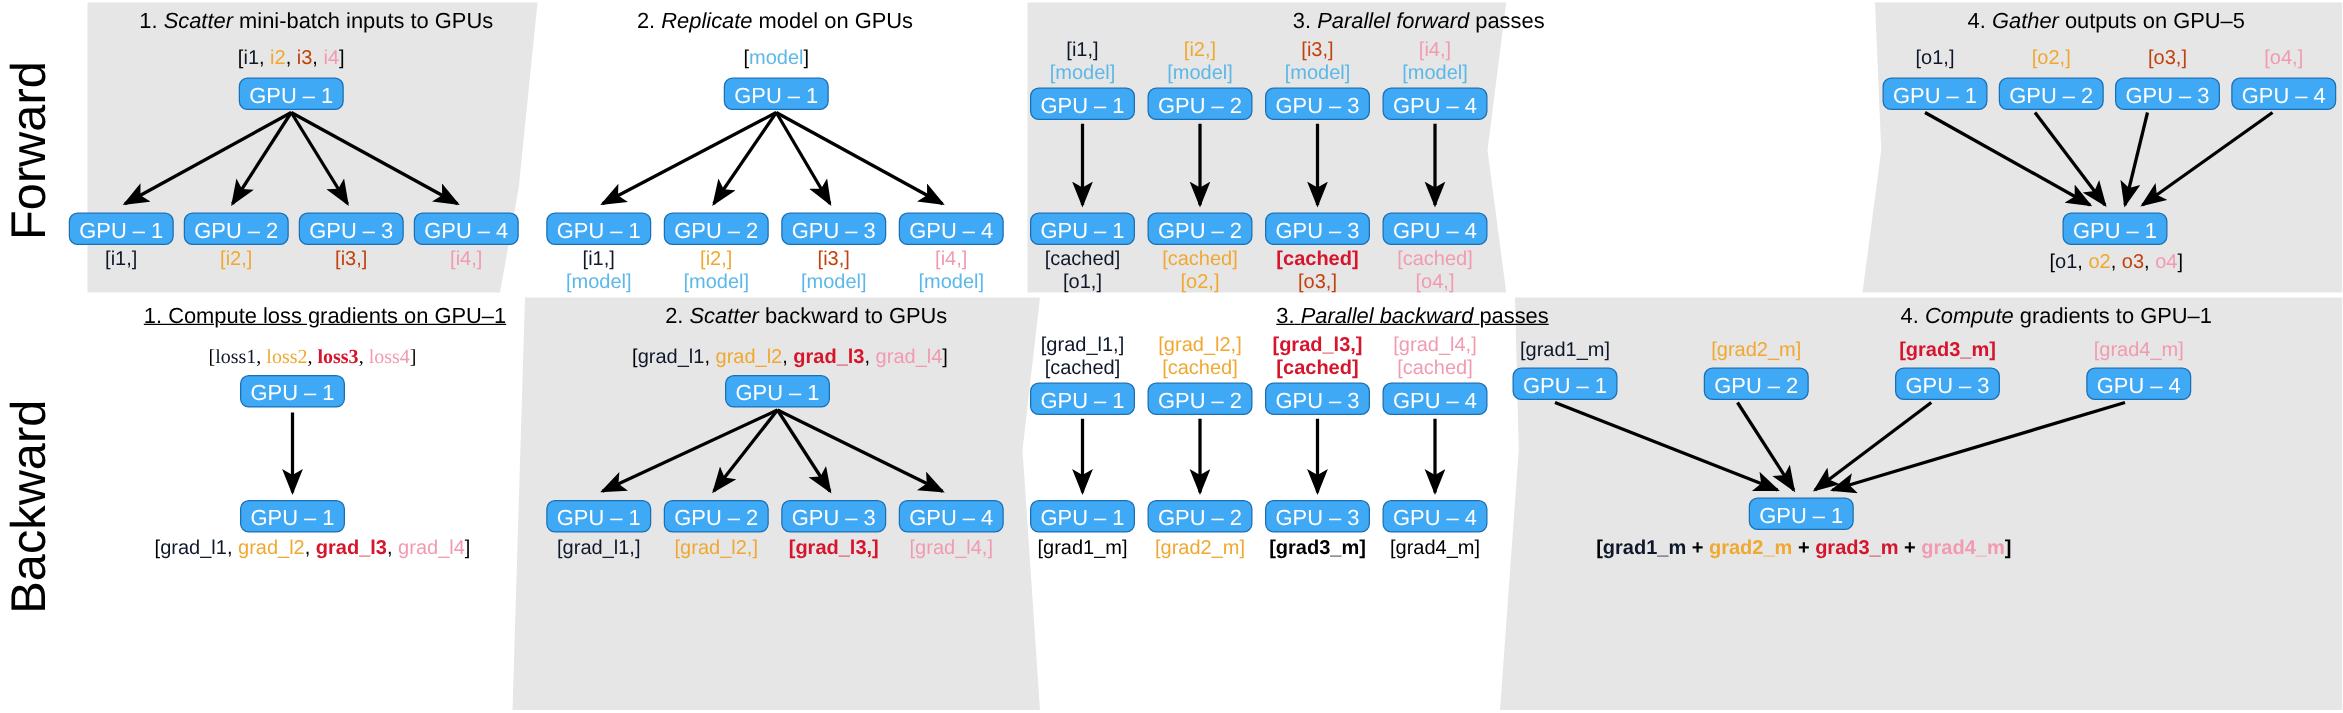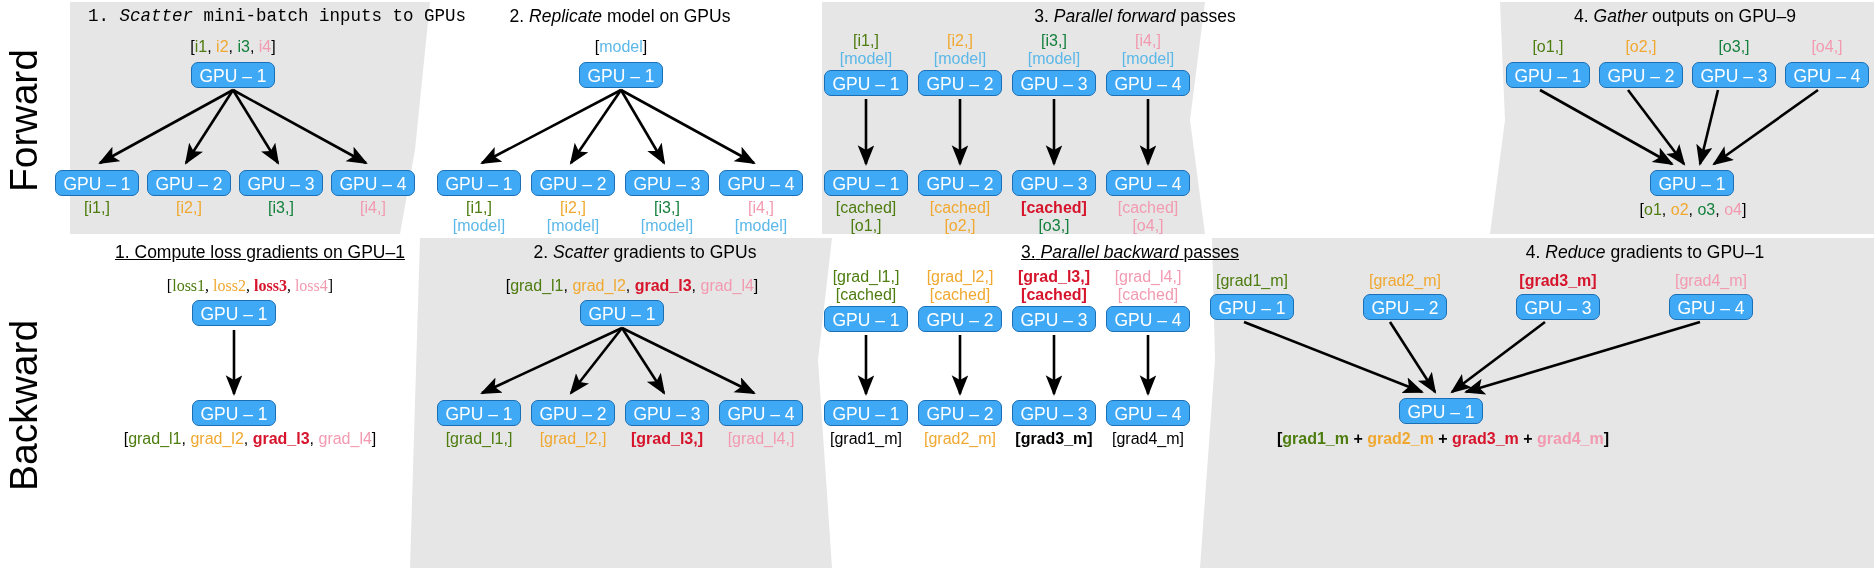--- a/index.html
+++ b/index.html
@@ -18,23 +18,23 @@
   .ptitle i{font-style:italic;}
 
   
   .gpu{position:absolute;background:#3fa9f5;border:1.6px solid #1a6fb5;border-radius:7px;
        color:#fff;font-size:17.5px;line-height:26px;height:26px;width:84px;text-align:center;
        box-sizing:border-box;}
 
   .lbl{position:absolute;font-size:16px;line-height:18px;color:#000;white-space:nowrap;text-align:center;}
   .lbl.b{font-weight:bold;}
 
-  .c1{color:#4d7c0f;}
+  .c1{color:#0f172a;}
   .c2{color:#f0a830;}
-  .c3{color:#15803d;}
+  .c3{color:#c2410c;}
   .c4{color:#f29ab0;}
   .cm{color:#5bb8e8;}
   .c3b{color:#d6152c;font-weight:bold;}
 
   svg.arrows{position:absolute;left:0;top:0;width:1874px;height:570px;pointer-events:none;overflow:visible;}
 </style>
 </head>
 <body>
 
 <div class="stage">
@@ -49,21 +49,21 @@
 
     <polygon points="420,238 832,238 818,360 832,568 410,568" fill="#e6e6e6"></polygon>
 
     <polygon points="1212,238 1874,238 1874,568 1200,568 1215,360" fill="#e6e6e6"></polygon>
   </svg>
 
   <div class="row-label fwd">Forward</div>
   <div class="row-label bwd">Backward</div>
 
   <div class="panel">
-    <div class="ptitle" style="left:88px;top:6px;width:330px;font-family:Liberation Mono, monospace;">
+    <div class="ptitle" style="left:88px;top:6px;width:330px;">
       <span>1.</span>
       <i>Scatter</i>
       <span>mini-batch inputs to GPUs</span>
     </div>
 
     <div class="lbl" style="left:148px;top:38px;width:170px;">
       <span>[</span><span class="c1">i1</span><span>, </span><span class="c2">i2</span><span>, </span><span class="c3">i3</span><span>, </span><span class="c4">i4</span><span>]</span>
     </div>
 
     <div class="gpu" style="left:191px;top:62px;">GPU – 1</div>
@@ -144,21 +144,21 @@
     <div class="gpu" style="left:1106px;top:70px;">GPU – 4</div>
     <div class="gpu" style="left:1106px;top:170px;">GPU – 4</div>
     <div class="lbl" style="left:1106px;top:199px;width:84px;"><span class="c4">[cached]</span></div>
     <div class="lbl" style="left:1106px;top:217px;width:84px;"><span class="c4">[o4,]</span></div>
   </div>
 
   <div class="panel">
     <div class="ptitle" style="left:1540px;top:6px;width:290px;">
       <span>4.</span>
       <i>Gather</i>
-      <span>outputs on GPU–9</span>
+      <span>outputs on GPU–5</span>
     </div>
 
     <div class="lbl" style="left:1506px;top:38px;width:84px;"><span class="c1">[o1,]</span></div>
     <div class="gpu" style="left:1506px;top:62px;">GPU – 1</div>
 
     <div class="lbl" style="left:1599px;top:38px;width:84px;"><span class="c2">[o2,]</span></div>
     <div class="gpu" style="left:1599px;top:62px;">GPU – 2</div>
 
     <div class="lbl" style="left:1692px;top:38px;width:84px;"><span class="c3">[o3,]</span></div>
     <div class="gpu" style="left:1692px;top:62px;">GPU – 3</div>
@@ -184,21 +184,21 @@
 
     <div class="lbl" style="left:105px;top:430px;width:290px;">
       <span>[</span><span class="c1">grad_l1</span><span>, </span><span class="c2">grad_l2</span><span>, </span><span class="c3b">grad_l3</span><span>, </span><span class="c4">grad_l4</span><span>]</span>
     </div>
   </div>
 
   <div class="panel">
     <div class="ptitle" style="left:480px;top:242px;width:330px;">
       <span>2.</span>
       <i>Scatter</i>
-      <span>gradients to GPUs</span>
+      <span>backward to GPUs</span>
     </div>
 
     <div class="lbl" style="left:487px;top:277px;width:290px;">
       <span>[</span><span class="c1">grad_l1</span><span>, </span><span class="c2">grad_l2</span><span>, </span><span class="c3b">grad_l3</span><span>, </span><span class="c4">grad_l4</span><span>]</span>
     </div>
 
     <div class="gpu" style="left:580px;top:300px;">GPU – 1</div>
 
     <div class="gpu" style="left:437px;top:400px;">GPU – 1</div>
     <div class="lbl" style="left:415px;top:430px;width:128px;"><span class="c1">[grad_l1,]</span></div>
@@ -241,21 +241,21 @@
     <div class="lbl" style="left:1094px;top:268px;width:108px;"><span class="c4">[grad_l4,]</span></div>
     <div class="lbl" style="left:1094px;top:286px;width:108px;"><span class="c4">[cached]</span></div>
     <div class="gpu" style="left:1106px;top:306px;">GPU – 4</div>
     <div class="gpu" style="left:1106px;top:400px;">GPU – 4</div>
     <div class="lbl" style="left:1094px;top:430px;width:108px;"><span>[grad4_m]</span></div>
   </div>
 
   <div class="panel">
     <div class="ptitle" style="left:1480px;top:242px;width:330px;">
       <span>4.</span>
-      <i>Reduce</i>
+      <i>Compute</i>
       <span>gradients to GPU–1</span>
     </div>
 
     <div class="lbl" style="left:1192px;top:272px;width:120px;"><span class="c1">[grad1_m]</span></div>
     <div class="gpu" style="left:1210px;top:294px;">GPU – 1</div>
 
     <div class="lbl" style="left:1345px;top:272px;width:120px;"><span class="c2">[grad2_m]</span></div>
     <div class="gpu" style="left:1363px;top:294px;">GPU – 2</div>
 
     <div class="lbl b" style="left:1498px;top:272px;width:120px;"><span class="c3b">[grad3_m]</span></div>

